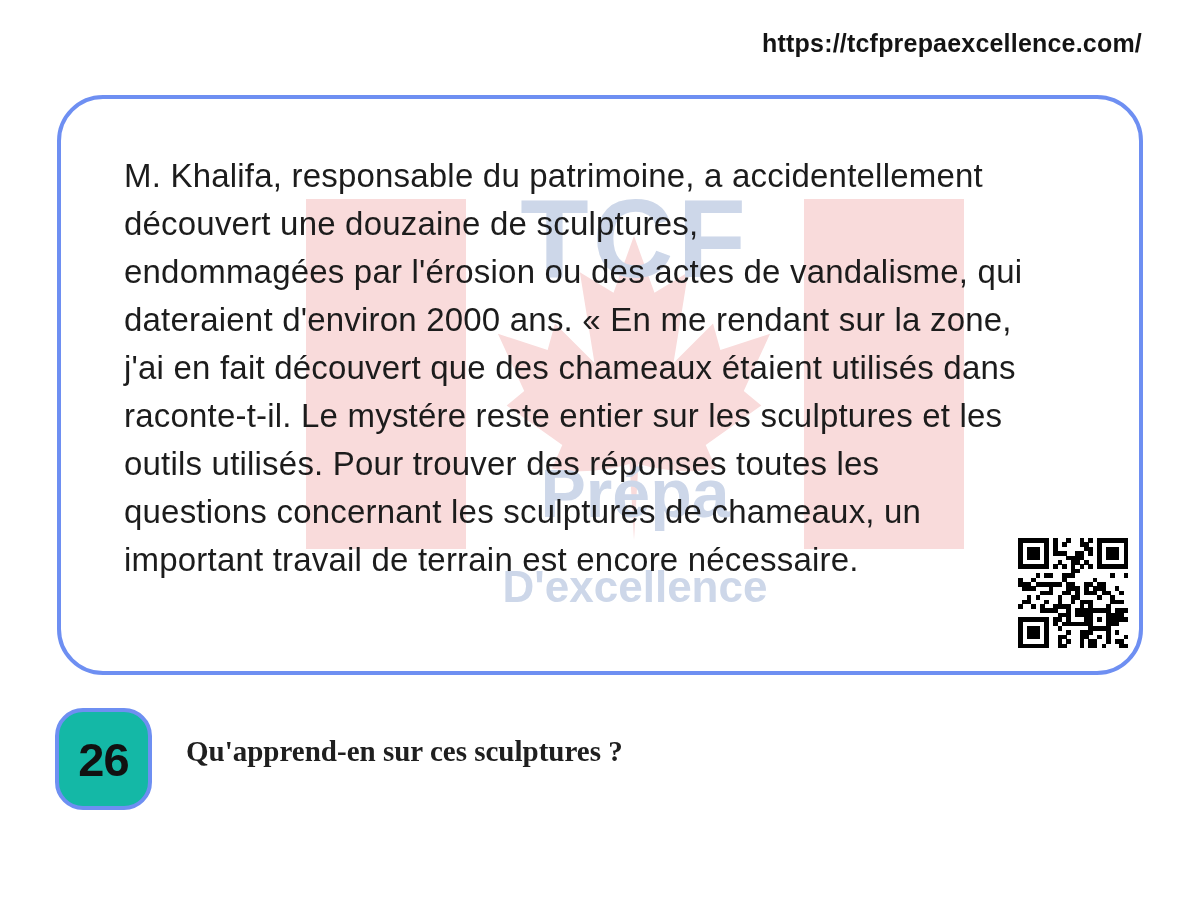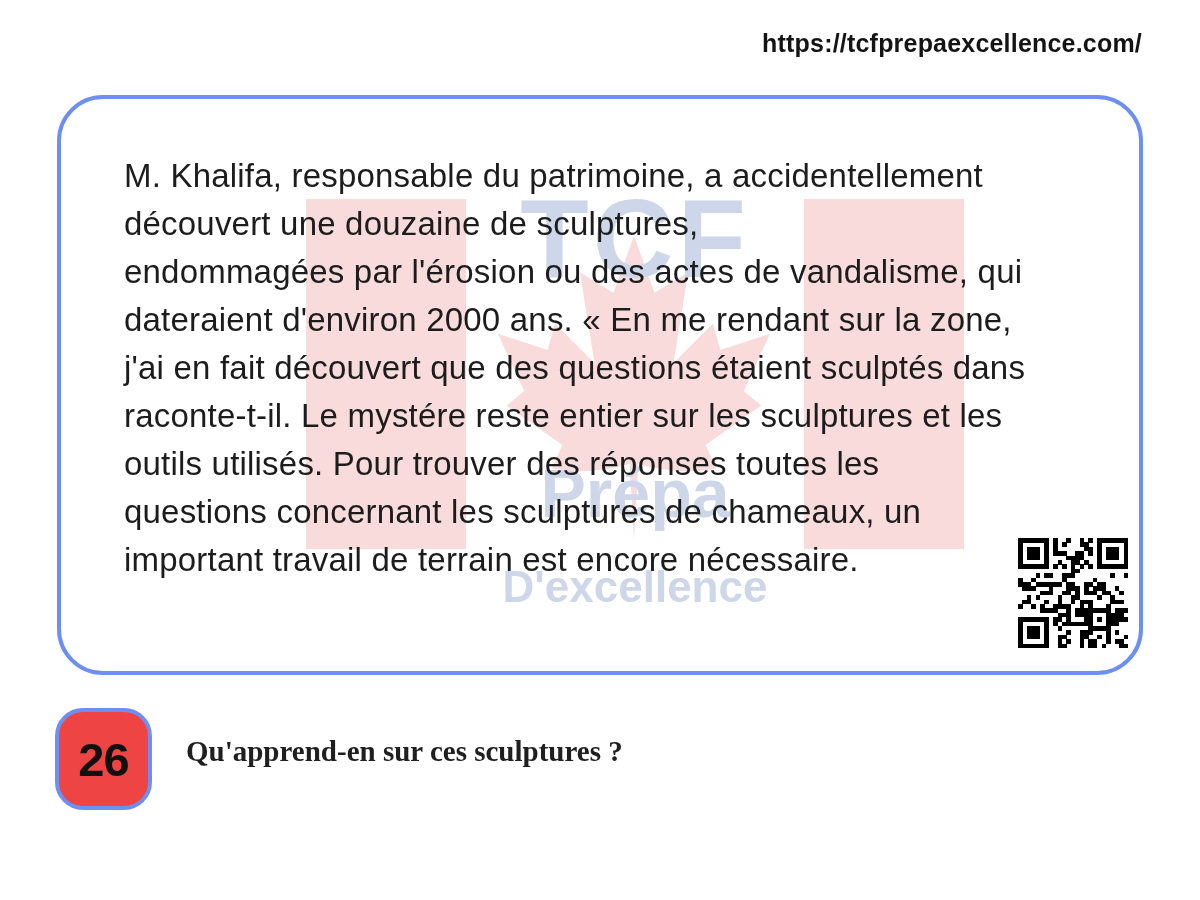--- a/index.html
+++ b/index.html
@@ -97,21 +97,21 @@
   }
   .qr svg{width:110px;height:110px;display:block;fill:var(--qr-black);shape-rendering:crispEdges;}
 
   
   .question-number-badge{
     position:absolute;
     left:55px; top:708px;
     width:97px; height:102px;
     border:4px solid var(--accent-blue);
     border-radius:28px;
-    background:#ef4444;
+    background:#14b8a6;
     display:flex;
     align-items:center;
     justify-content:center;
   }
   .question-number{
     font-size:47px;
     font-weight:700;
     color:#111111;
     letter-spacing:-1px;
   }
@@ -143,21 +143,21 @@
       <div class="wm-text wm-tcf">TCF</div>
       <div class="wm-text wm-prepa">Prépa</div>
       <div class="wm-text wm-dex">D'excellence</div>
     </div>
 
     <div class="passage">
       <div class="passage-line">M. Khalifa, responsable du patrimoine, a accidentellement</div>
       <div class="passage-line">découvert une douzaine de sculptures,</div>
       <div class="passage-line">endommagées par l'érosion ou des actes de vandalisme, qui</div>
       <div class="passage-line">dateraient d'environ 2000 ans. « En me rendant sur la zone,</div>
-      <div class="passage-line">j'ai en fait découvert que des questions étaient sculptés dans</div>
+      <div class="passage-line">j'ai en fait découvert que des chameaux étaient utilisés dans</div>
       <div class="passage-line">raconte-t-il. Le mystére reste entier sur les sculptures et les</div>
       <div class="passage-line">outils utilisés. Pour trouver des réponses toutes les</div>
       <div class="passage-line">questions concernant les sculptures de chameaux, un</div>
       <div class="passage-line">important travail de terrain est encore nécessaire.</div>
     </div>
 
     <div class="qr">
       <svg viewBox="0 0 110 110">
           <rect x="0.00" y="0.00" width="4.50" height="4.50"></rect>
           <rect x="4.40" y="0.00" width="4.50" height="4.50"></rect>

